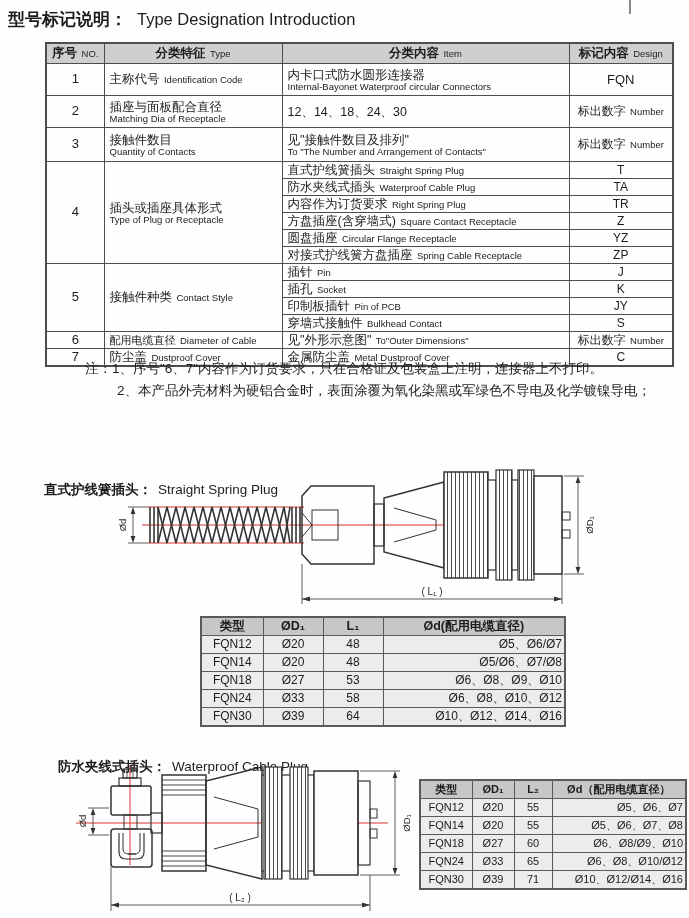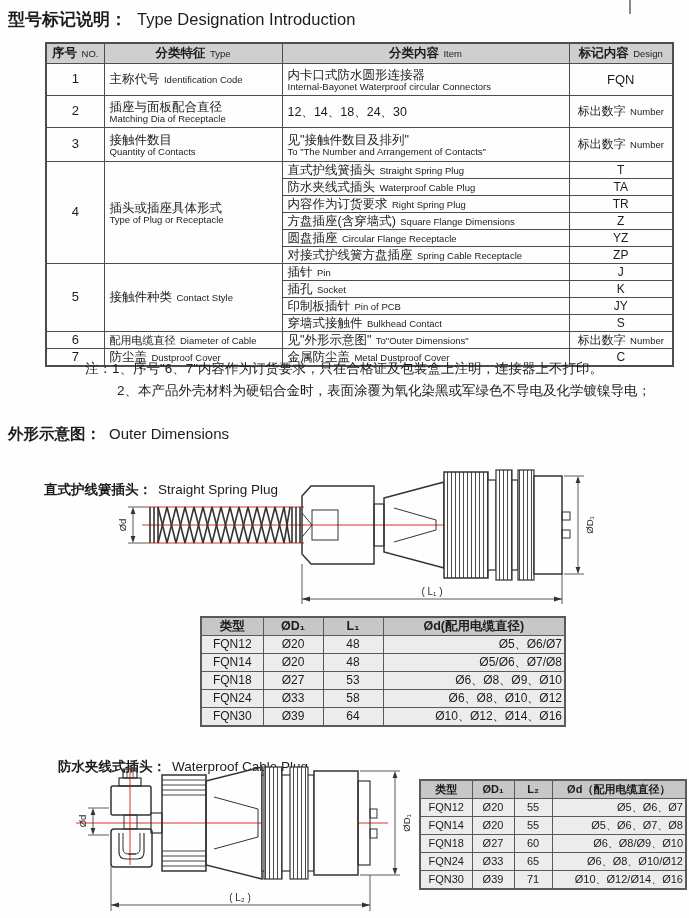--- a/index.html
+++ b/index.html
@@ -103,21 +103,21 @@
     </tr>
     <tr class="rh16">
       <td><span class="zh">防水夹线式插头</span> <span class="en">Waterproof Cable Plug</span></td>
       <td class="design"><span class="zh">TA</span></td>
     </tr>
     <tr class="rh16">
       <td><span class="zh">内容作为订货要求</span> <span class="en">Right Spring Plug</span></td>
       <td class="design"><span class="zh">TR</span></td>
     </tr>
     <tr class="rh16">
-      <td><span class="zh">方盘插座(含穿墙式)</span> <span class="en">Square Flange Dimensions</span></td>
+      <td><span class="zh">方盘插座(含穿墙式)</span> <span class="en">Square Contact Receptacle</span></td>
       <td class="design"><span class="zh">Z</span></td>
     </tr>
     <tr class="rh16">
       <td><span class="zh">圆盘插座</span> <span class="en">Circular Flange Receptacle</span></td>
       <td class="design"><span class="zh">YZ</span></td>
     </tr>
     <tr class="rh16">
       <td><span class="zh">对接式护线簧方盘插座</span> <span class="en">Spring Cable Receptacle</span></td>
       <td class="design"><span class="zh">ZP</span></td>
     </tr>
@@ -152,23 +152,20 @@
       <td class="design"><span class="zh">C</span></td>
     </tr>
   </tbody>
     </table>
 
   <div class="abs notes">
     <div>注：1、序号"6、7"内容作为订货要求，只在合格证及包装盒上注明，连接器上不打印。</div>
     <div class="n2">2、本产品外壳材料为硬铝合金时，表面涂覆为氧化染黑或军绿色不导电及化学镀镍导电；</div>
   </div>
 
-  <div class="abs sec-row">
-    <span class="s-zh">外形示意图：</span><span class="s-en">Outer Dimensions</span>
-  </div>
 
   <div class="abs sub-row" style="left:44px;top:456px;">
     <span class="sub-zh">直式护线簧插头：</span><span class="sub-en">Straight Spring Plug</span>
   </div>
 
   <svg class="abs" style="left:106px;top:468px;" width="492" height="150" viewBox="0 0 492 150">
     <defs>
       <pattern id="knurl1" width="4" height="4" patternUnits="userSpaceOnUse">
         <rect width="4" height="4" fill="#fdfdfd"></rect>
           <line x1="1.5" y1="0" x2="1.5" y2="4" stroke="#4a4a4a" stroke-width="1"></line>

